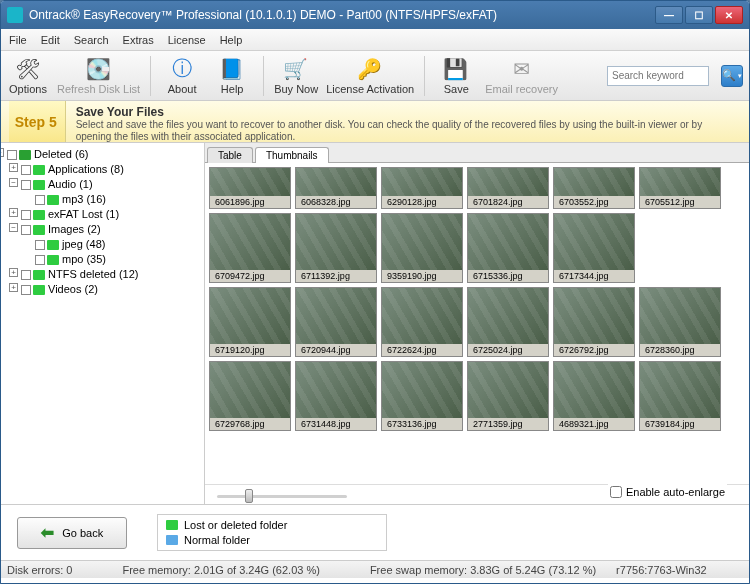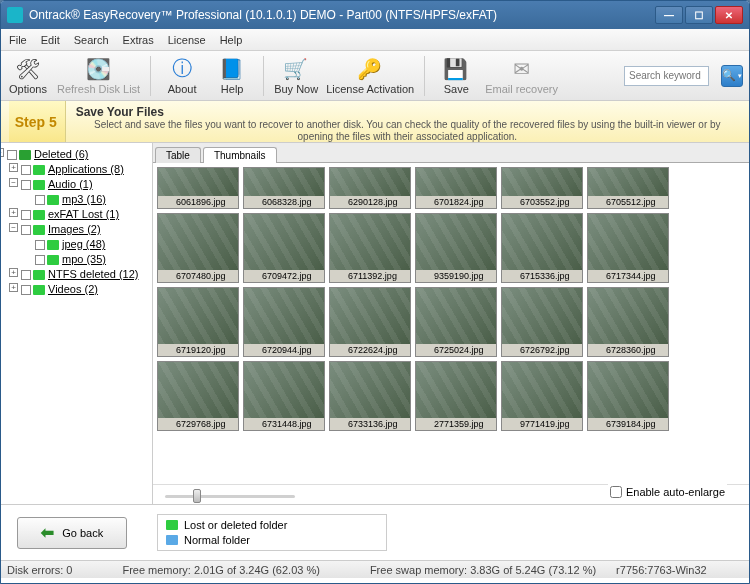--- a/index.html
+++ b/index.html
@@ -12,47 +12,47 @@
 .winbtn { width: 28px; height: 18px; background: linear-gradient(#5f8bbb,#457aad); border: 1px solid #2c5a88; border-radius: 2px; display: flex; align-items: center; justify-content: center; color: #fff; font-weight: bold; font-size: 10px; }
 .winbtn.close { background: linear-gradient(#e67,#c33); border-color: #a22; }
 .menubar { background: linear-gradient(#fafafa,#ececec); height: 22px; display: flex; align-items: center; padding: 0 8px; gap: 14px; border-bottom: 1px solid #d0d0d0; }
 .menubar span { color: #333; cursor: default; }
 .toolbar { background: linear-gradient(#fbfbfb,#e6e6e6); height: 50px; display: flex; align-items: center; padding: 0 6px; gap: 8px; border-bottom: 1px solid #ccc; }
 .tbtn { display: flex; flex-direction: column; align-items: center; gap: 2px; min-width: 42px; color: #333; }
 .tbtn.disabled { color: #999; }
 .tbtn .ticon { width: 24px; height: 24px; display: flex; align-items: center; justify-content: center; font-size: 20px; }
 .tsep { width: 1px; height: 40px; background: #ccc; margin: 0 2px; }
 .spacer { flex: 1; }
-.searchbox { width: 85px; height: 20px; border: 1px solid #abc; padding: 0 4px; color: #888; font-size: 10px; }
+.searchbox { width: 102px; height: 20px; border: 1px solid #abc; padding: 0 4px; color: #888; font-size: 10px; }
 .searchbtn { width: 22px; height: 22px; background: linear-gradient(#5da9e6,#2d7ec9); border: 1px solid #2a6cab; border-radius: 3px; color: #fff; display: flex; align-items: center; justify-content: center; margin-left: 4px; font-size: 11px; }
 .searchbtn::after { content: "▾"; font-size: 7px; margin-left: 2px; }
 .stepbar { background: linear-gradient(#fffce6,#fbf0b6); height: 42px; display: flex; border-bottom: 1px solid #ccc; padding-left: 8px; }
 .stepnum { width: 70px; display: flex; align-items: center; justify-content: flex-end; padding-right: 8px; font-size: 14px; color: #c28800; font-weight: bold; border-right: 1px solid #d9ce87; background: linear-gradient(#fff9c4,#f9e78b); }
 .stepbody { padding: 4px 10px; }
 .stepbody .h { font-weight: bold; font-size: 12px; color: #333; }
-.stepbody .d { font-size: 10px; color: #555; line-height: 1.15; text-align: center; }
+.stepbody .d { font-size: 10px; color: #555; line-height: 1.15; }
 .content { display: flex; height: 362px; border-bottom: 1px solid #ccc; }
-.tree { width: 152px; border-right: 1px solid #ccc; padding: 4px; overflow: auto; background: #fff; text-decoration: underline; }
+.tree { width: 204px; border-right: 1px solid #ccc; padding: 4px; overflow: auto; background: #fff; }
 .tree ul { list-style: none; padding-left: 14px; }
 .tree > ul { padding-left: 2px; }
 .tree li { line-height: 15px; white-space: nowrap; position: relative; }
 .tree .tw { position: absolute; left: -12px; top: 1px; width: 9px; height: 9px; border: 1px solid #888; background: #fff; font-size: 8px; line-height: 7px; text-align: center; color: #555; }
 .tree .fld { width: 12px; height: 10px; display: inline-block; background: #2ecc40; border-radius: 1px; margin-right: 3px; vertical-align: middle; }
 .tree .fld.sel { background: #29a032; }
 .tree .chk { width: 10px; height: 10px; border: 1px solid #888; display: inline-block; background: #fff; margin-right: 2px; vertical-align: middle; }
 .gridarea { flex: 1; display: flex; flex-direction: column; background: #7dd3fc; position: relative; }
 .tabs { height: 20px; background: #ececec; display: flex; align-items: flex-end; padding-left: 2px; border-bottom: 1px solid #aaa; }
 .tab { padding: 2px 10px; border: 1px solid #aaa; border-bottom: none; background: #e6e6e6; margin-right: 2px; border-radius: 3px 3px 0 0; font-size: 10px; position: relative; top: 1px; }
 .tab.active { background: #fff; }
 .thumbs { flex: 1; overflow-y: scroll; background: #fff; padding: 4px; }
 .trow { display: flex; gap: 4px; margin-bottom: 4px; }
 .thumb { width: 82px; border: 1px solid #888; display: flex; flex-direction: column; }
 .thumb .img { height: 56px; background: linear-gradient(135deg,#7a8d7e,#4a5e48); position: relative; overflow: hidden; }
 .thumb .img::after { content:""; position:absolute; inset:0; background: repeating-linear-gradient(60deg, rgba(255,255,255,.08) 0 6px, transparent 6px 14px); }
-.thumb .cap { background: #d4d2c8; padding: 1px 18px; font-size: 9px; white-space: nowrap; overflow: hidden; }
+.thumb .cap { background: #d4d2c8; padding: 1px 5px; font-size: 9px; white-space: nowrap; overflow: hidden; }
 .thumb.half .img { height: 28px; }
 .slider { height: 20px; padding: 4px 12px 0; background: #fff; border-top: 1px solid #ddd; display:flex; align-items:center; }
 .slider .track { width: 130px; height: 3px; background: #d0d0d0; position: relative; border-radius: 2px; }
 .slider .knob { width: 8px; height: 14px; background: linear-gradient(#eee,#bbb); border: 1px solid #888; border-radius: 2px; position: absolute; top: -6px; left: 28px; }
 .autoenlarge { position: absolute; right: 22px; bottom: 4px; display: flex; align-items: flex-end; gap: 4px; font-size: 10px; background:#fff; padding:2px; }
 .autoenlarge input { width: 12px; height: 12px; }
 .bottompane { padding: 10px 16px; height: 55px; display: flex; align-items: center; gap: 30px; background: #fff; }
 .goback { width: 110px; height: 32px; background: linear-gradient(#fdfdfd,#e3e3e3); border: 1px solid #999; border-radius: 3px; display: flex; align-items: center; justify-content: center; gap: 8px; font-size: 12px; }
 .goback .arr { color: #2a8c2a; font-size: 16px; font-weight: bold; }
 .legend { border: 1px solid #ccc; padding: 4px 12px 4px 8px; display: flex; flex-direction: column; gap: 3px; width: 230px; }
@@ -191,24 +191,20 @@
               <div class="cap">6703552.jpg</div>
             </div>
             <div class="thumb half">
               <div class="img"></div>
               <div class="cap">6705512.jpg</div>
             </div>
           </div>
         <div class="trow" id="row1">
             <div class="thumb">
               <div class="img"></div>
-              <div class="cap">6707480.jpg</div>
-            </div>
-            <div class="thumb">
-              <div class="img"></div>
               <div class="cap">6709472.jpg</div>
             </div>
             <div class="thumb">
               <div class="img"></div>
               <div class="cap">6711392.jpg</div>
             </div>
             <div class="thumb">
               <div class="img"></div>
               <div class="cap">9359190.jpg</div>
             </div>
@@ -259,21 +255,21 @@
             <div class="thumb">
               <div class="img"></div>
               <div class="cap">6733136.jpg</div>
             </div>
             <div class="thumb">
               <div class="img"></div>
               <div class="cap">2771359.jpg</div>
             </div>
             <div class="thumb">
               <div class="img"></div>
-              <div class="cap">9771419.jpg</div>
+              <div class="cap">4689321.jpg</div>
             </div>
             <div class="thumb">
               <div class="img"></div>
               <div class="cap">6739184.jpg</div>
             </div>
           </div>
       </div>
       <div class="slider">
         <div class="track">
             <div class="knob"></div>

